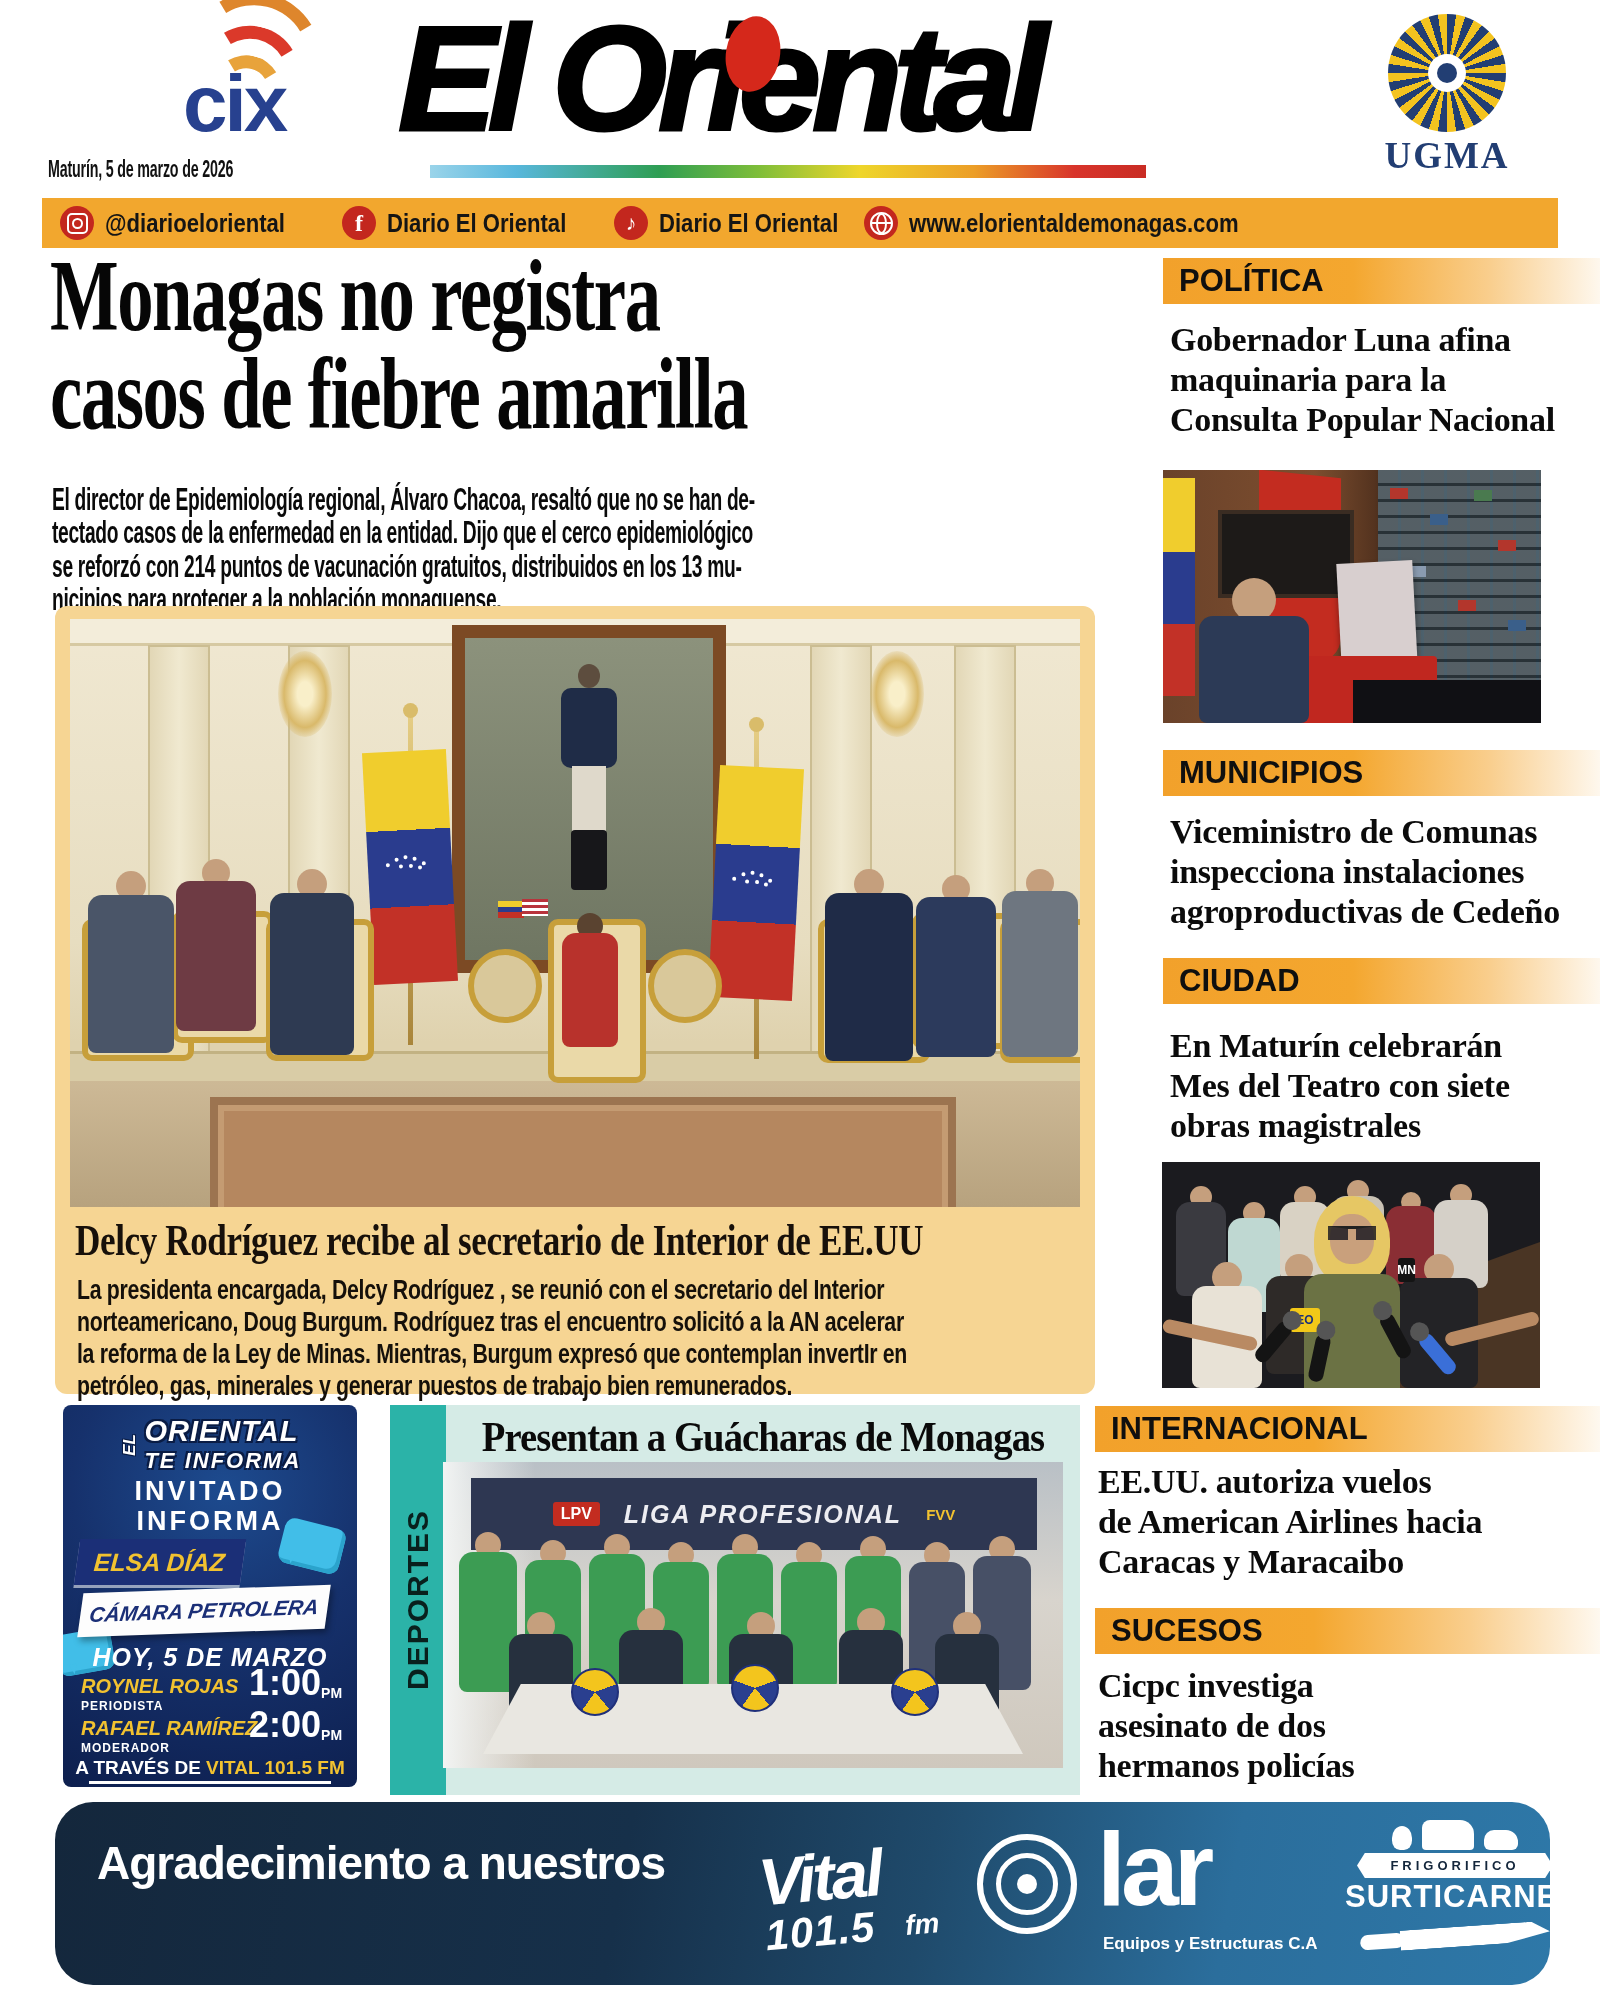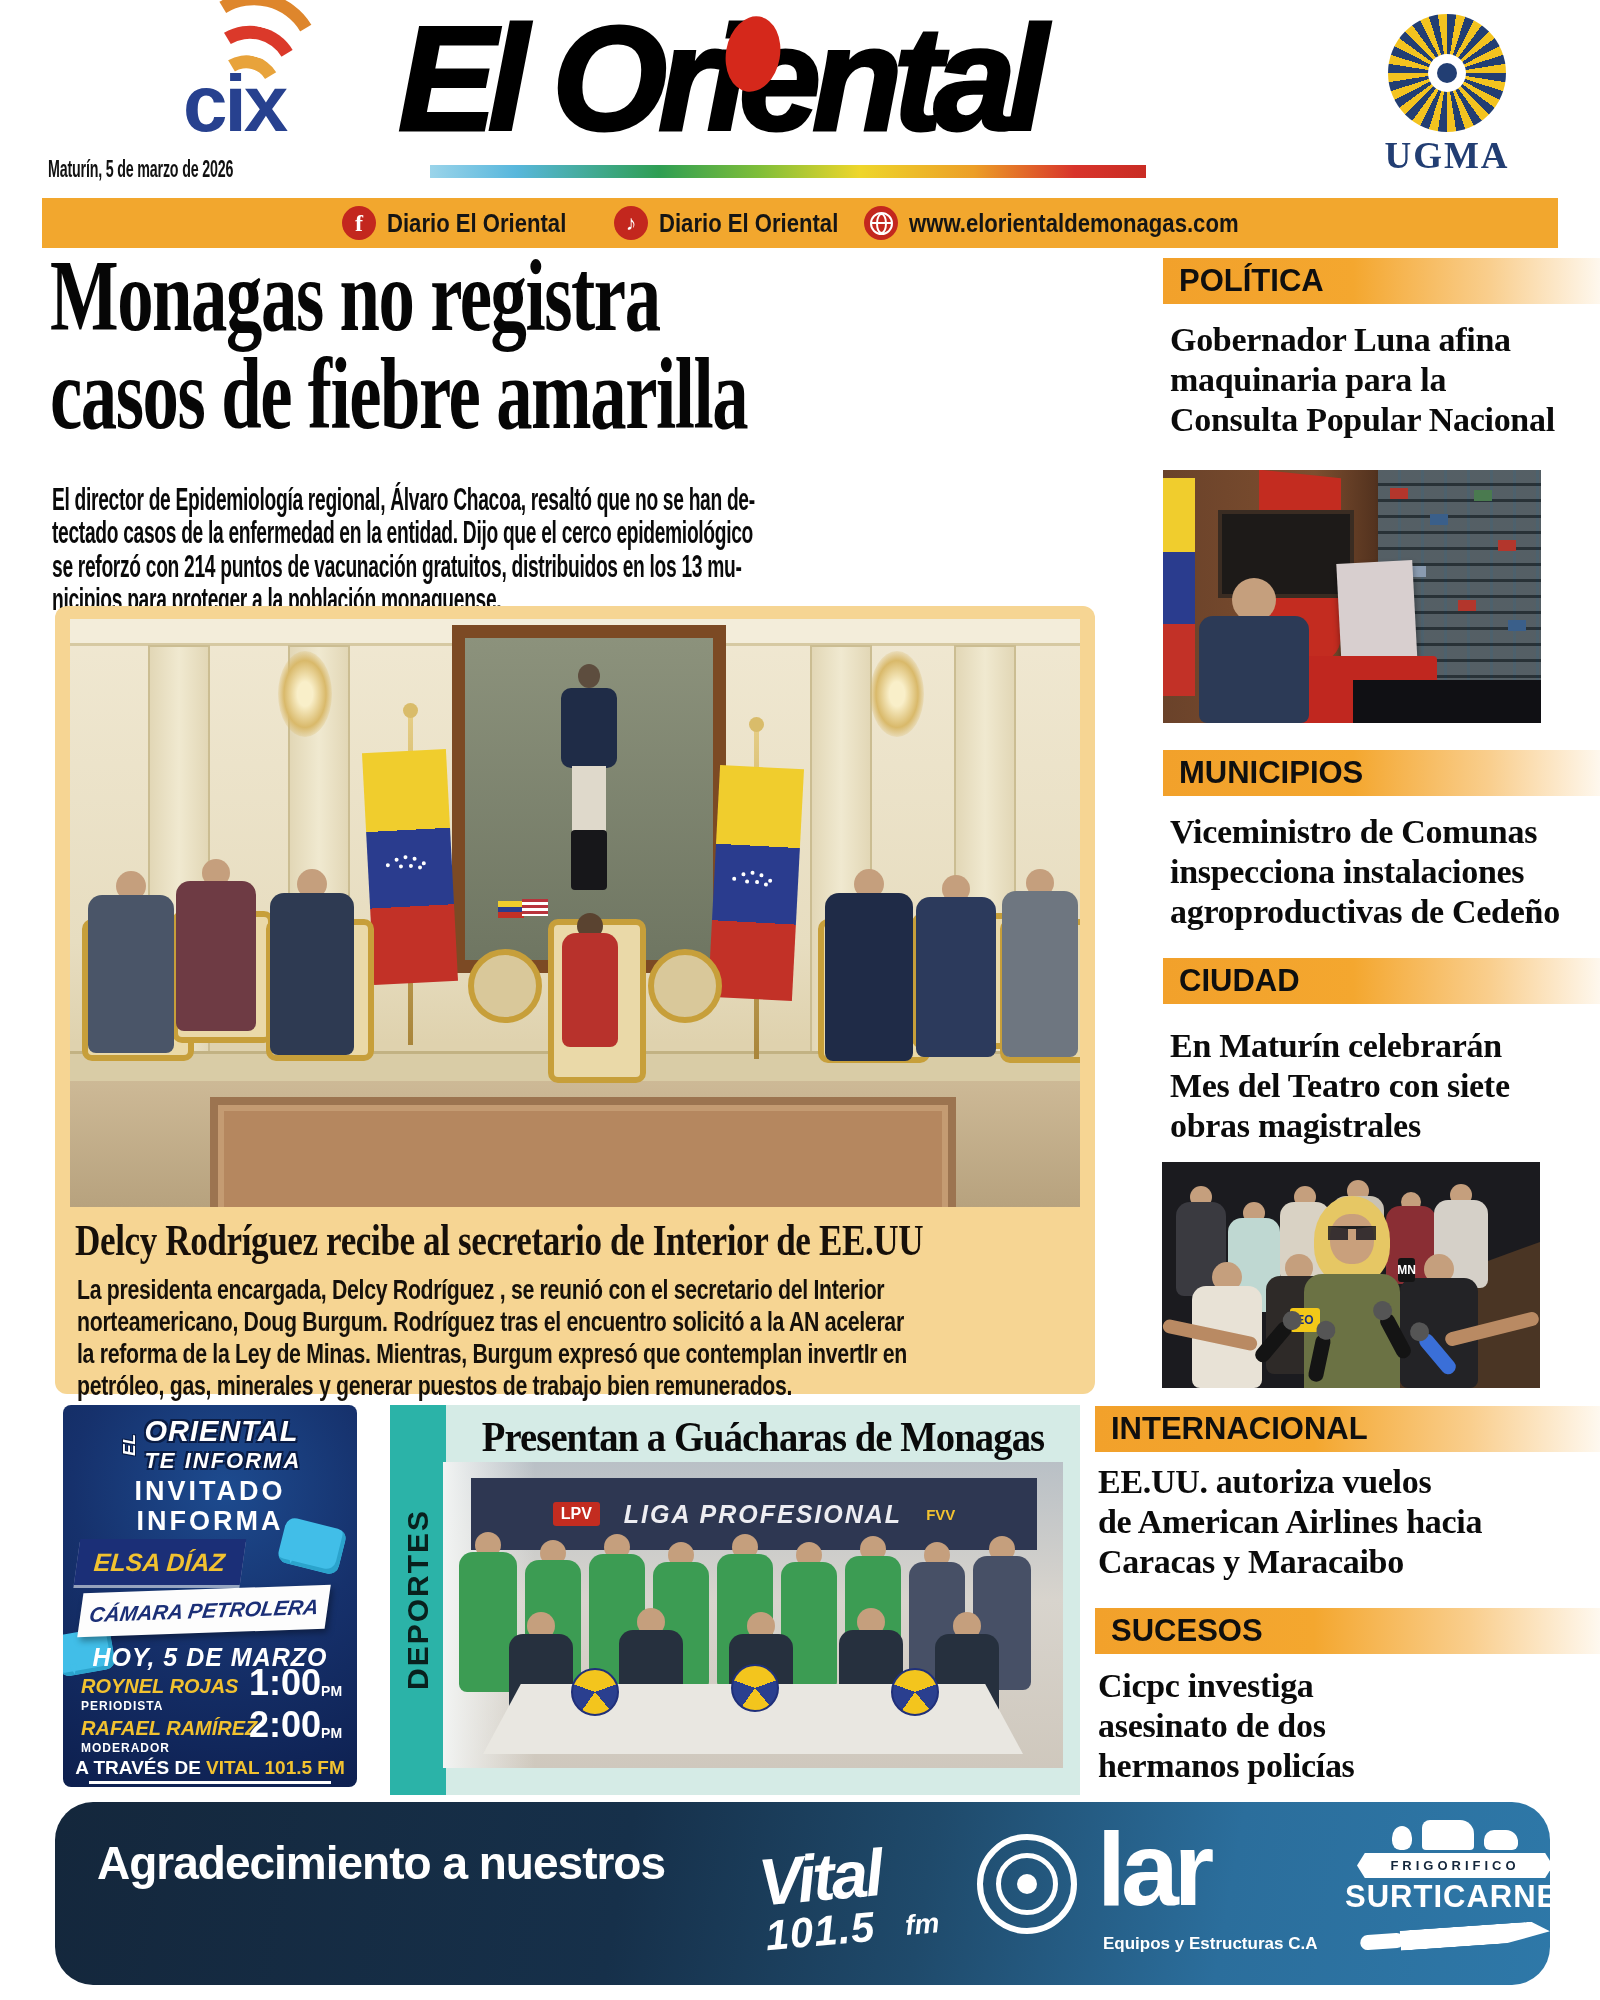--- a/index.html
+++ b/index.html
@@ -160,21 +160,21 @@
        box-shadow:0 3px 0 rgba(255,255,255,.55);}
   .promo-guest{font-size:25px;font-weight:800;font-style:italic;color:#F2C230;transform:skewX(4deg);}
   .promo-org-banner{position:absolute;left:18px;top:184px;width:246px;height:44px;background:#FDFDFD;
        transform:skewX(-10deg) rotate(-2deg);display:flex;align-items:center;justify-content:center;
        box-shadow:3px 4px 6px rgba(0,0,0,.35);}
   .promo-org{font-size:21px;font-weight:800;font-style:italic;color:#1B2F77;}
   .promo-date{position:absolute;left:0;right:0;top:238px;text-align:center;font-size:25px;
        font-weight:800;font-style:italic;letter-spacing:1px;}
   .promo-name{position:absolute;left:18px;font-size:20px;font-weight:800;font-style:italic;color:#F2C230;white-space:nowrap;}
   .promo-role{position:absolute;left:18px;font-size:12px;font-weight:700;letter-spacing:1px;}
-  .promo-time{position:absolute;left:186px;display:flex;align-items:center;font-weight:800;}
+  .promo-time{position:absolute;left:186px;display:flex;align-items:flex-end;font-weight:800;}
   .promo-time .t{font-size:36px;line-height:1;}
   .promo-time .ap{font-size:14px;margin-top:16px;}
   .promo-via{position:absolute;left:0;right:0;top:352px;text-align:center;font-size:19px;font-weight:800;}
   .promo-via .st{color:#F2C230;}
   .promo-underline{position:absolute;left:26px;right:26px;top:376px;height:3px;background:#fff;}
   .bubble{position:absolute;background:#41BEE8;border-radius:10px;box-shadow:inset -4px -4px 0 #2BA3CC;}
   .bubble::after{content:"";position:absolute;left:10px;bottom:-9px;border:10px solid transparent;
        border-top-color:#41BEE8;border-left-width:4px;border-right-width:4px;}
 
   
@@ -246,20 +246,26 @@
   <div class="date">Maturín, 5 de marzo de 2026</div>
   <div class="masthead">El Oriental</div>
   <div class="masthead-dot"></div>
   <div class="masthead-underline"></div>
   <div class="ugma">
     <div class="ugma-sun"></div>
     <div class="ugma-text">UGMA</div>
   </div>
 
   <div class="social-bar">
+    <div class="social-item" style="left:18px">
+      <span class="sicon">
+          <span class="insta-glyph"></span>
+        </span>
+      <span class="slabel">@diarioeloriental</span>
+    </div>
     <div class="social-item" style="left:300px">
       <span class="sicon fb-glyph"></span>
       <span class="slabel">Diario El Oriental</span>
     </div>
     <div class="social-item" style="left:572px">
       <span class="sicon tiktok-glyph"></span>
       <span class="slabel">Diario El Oriental</span>
     </div>
     <div class="social-item" style="left:822px">
       <span class="sicon">

